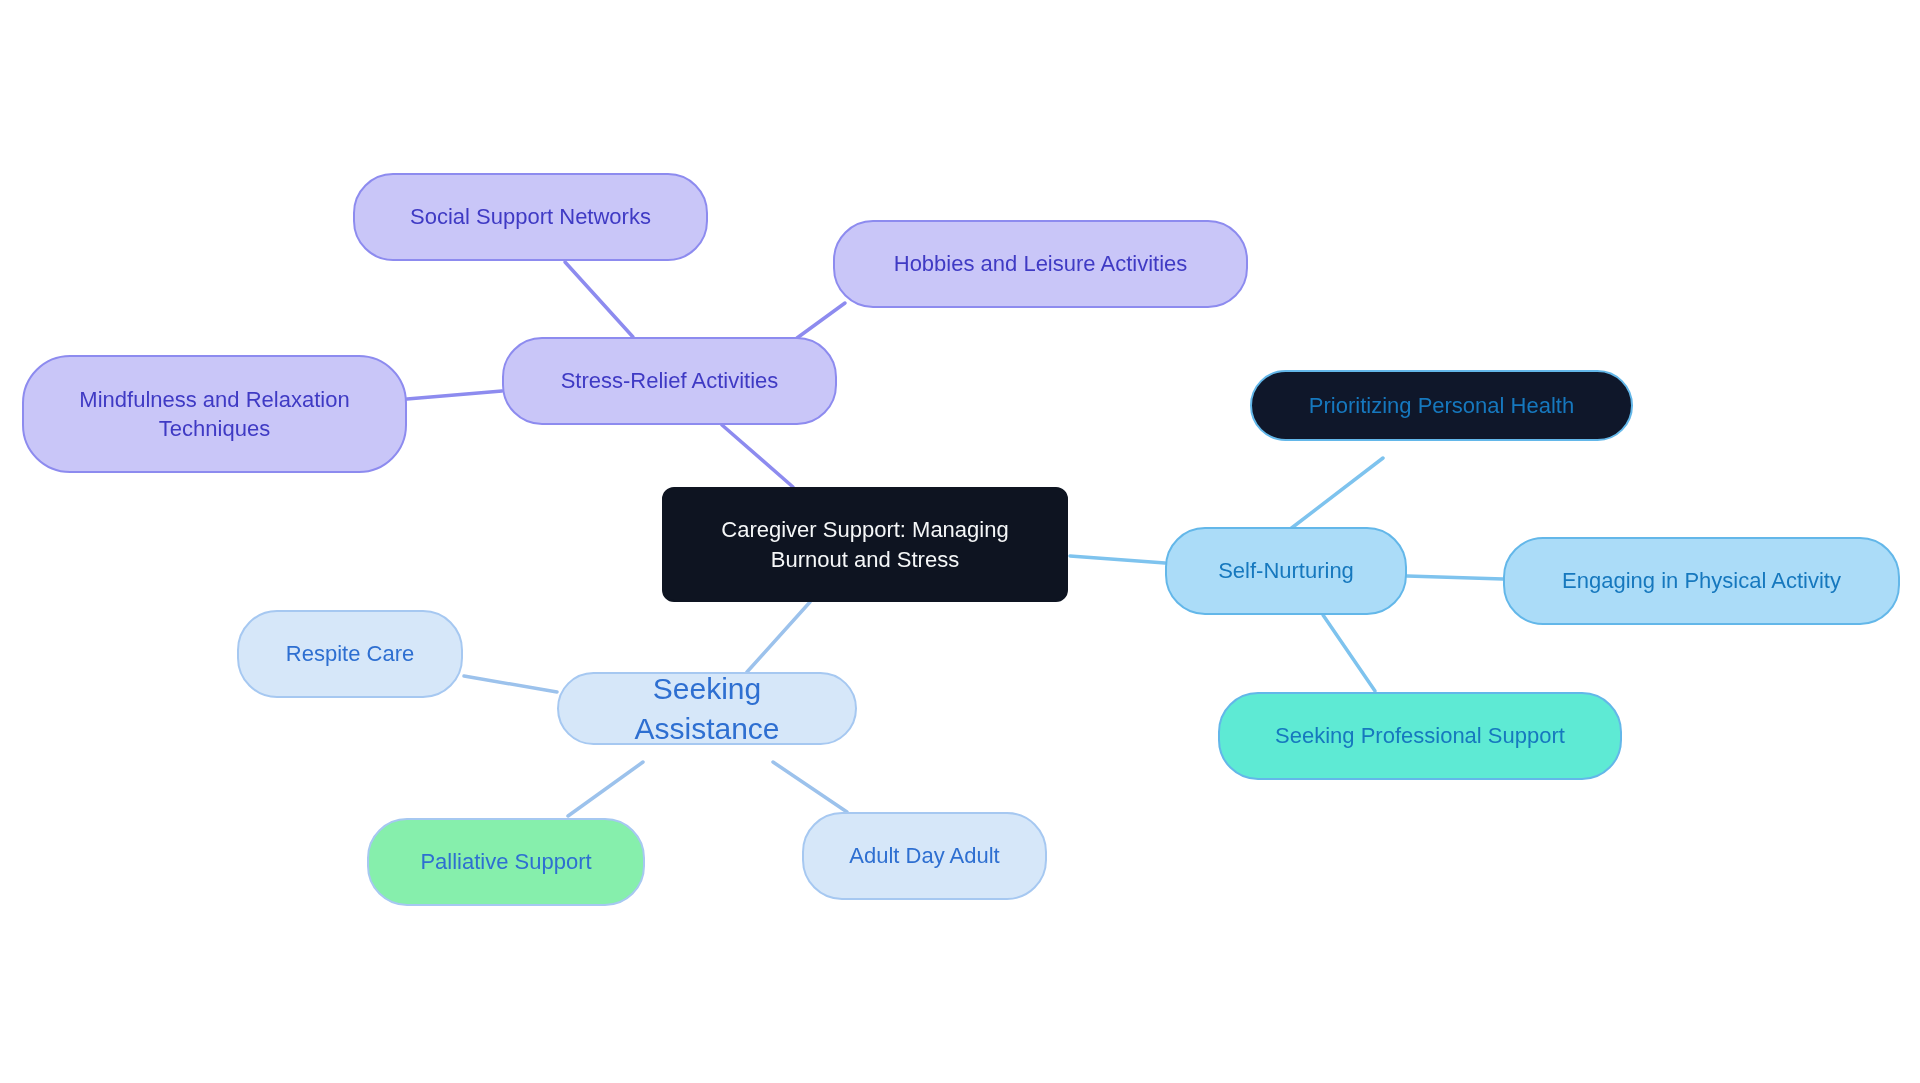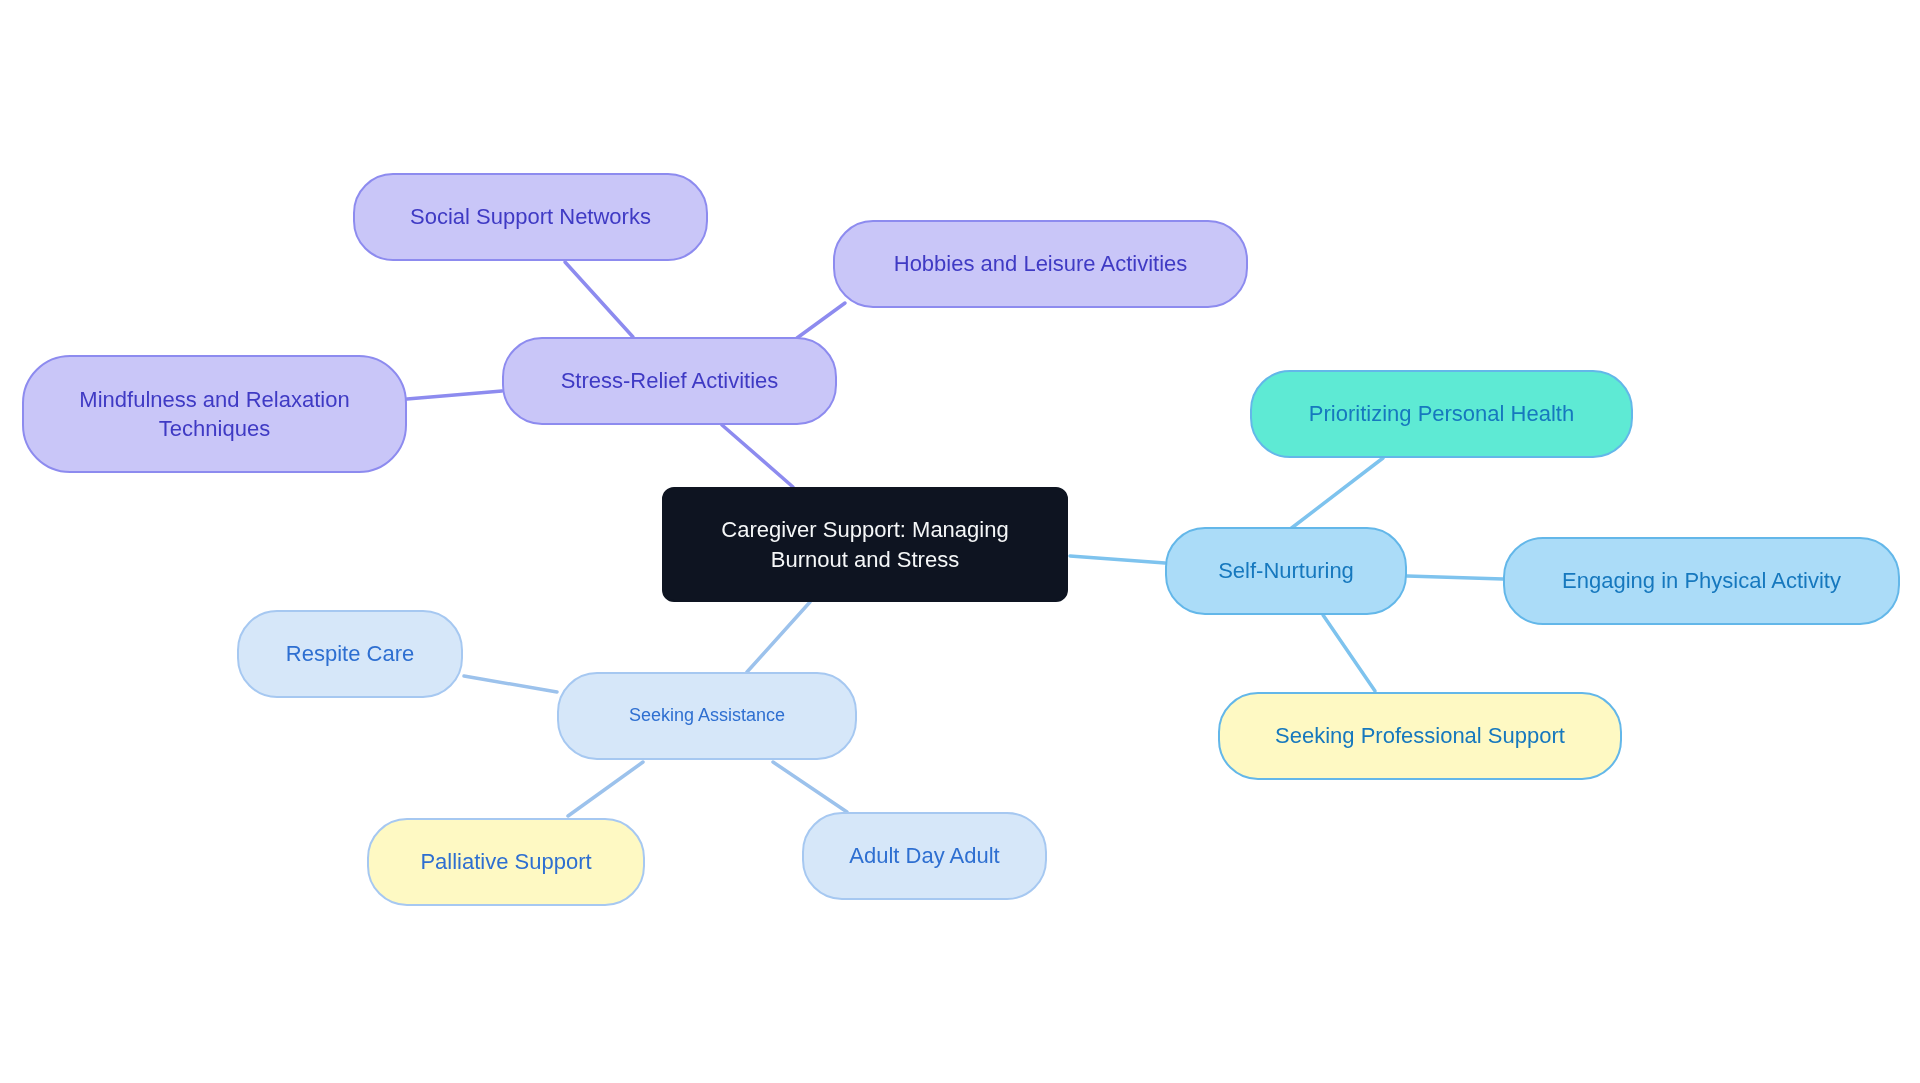--- a/index.html
+++ b/index.html
@@ -69,35 +69,35 @@
       </div>
       <div class="node" style="left: 833px; top: 220px; width: 415px; height: 88px; background: rgb(201, 198, 248); border-color: rgb(141, 139, 239); color: rgb(63, 58, 196); border-radius: 40px; font-size: 22px; justify-content: center;">
         <span class="label">Hobbies and Leisure Activities</span>
       </div>
       <div class="node" style="left: 22px; top: 355px; width: 385px; height: 118px; background: rgb(201, 198, 248); border-color: rgb(141, 139, 239); color: rgb(63, 58, 196); border-radius: 48px; font-size: 22px;">
         <span class="label">Mindfulness and Relaxation Techniques</span>
       </div>
       <div class="node" style="left: 1165px; top: 527px; width: 242px; height: 88px; background: rgb(171, 220, 248); border-color: rgb(99, 183, 233); color: rgb(22, 120, 190); border-radius: 40px; font-size: 22px;">
         <span class="label">Self-Nurturing</span>
       </div>
-      <div class="node" style="left: 1250px; top: 370px; width: 383px; height: 88px; background: #5eead4; border-color: rgb(99, 183, 233); color: rgb(22, 120, 190); border-radius: 40px; font-size: 22px;">
+      <div class="node" style="left: 1250px; top: 370px; width: 383px; height: 71px; background: #0f172a; border-color: rgb(99, 183, 233); color: rgb(22, 120, 190); border-radius: 40px; font-size: 22px;">
         <span class="label">Prioritizing Personal Health</span>
       </div>
       <div class="node" style="left: 1503px; top: 537px; width: 397px; height: 88px; background: rgb(171, 220, 248); border-color: rgb(99, 183, 233); color: rgb(22, 120, 190); border-radius: 40px; font-size: 22px;">
         <span class="label">Engaging in Physical Activity</span>
       </div>
-      <div class="node" style="left: 1218px; top: 692px; width: 404px; height: 88px; background: #fef9c3; border-color: rgb(99, 183, 233); color: rgb(22, 120, 190); border-radius: 40px; font-size: 22px;">
+      <div class="node" style="left: 1218px; top: 692px; width: 404px; height: 88px; background: #5eead4; border-color: rgb(99, 183, 233); color: rgb(22, 120, 190); border-radius: 40px; font-size: 22px;">
         <span class="label">Seeking Professional Support</span>
       </div>
-      <div class="node" style="left: 557px; top: 672px; width: 300px; height: 88px; background: rgb(214, 231, 249); border-color: rgb(166, 200, 241); color: rgb(46, 111, 209); border-radius: 40px; font-size: 18px;">
+      <div class="node" style="left: 557px; top: 672px; width: 300px; height: 73px; background: rgb(214, 231, 249); border-color: rgb(166, 200, 241); color: rgb(46, 111, 209); border-radius: 40px; font-size: 30px;">
         <span class="label">Seeking Assistance</span>
       </div>
       <div class="node" style="left: 237px; top: 610px; width: 226px; height: 88px; background: rgb(214, 231, 249); border-color: rgb(166, 200, 241); color: rgb(46, 111, 209); border-radius: 40px; font-size: 22px;">
         <span class="label">Respite Care</span>
       </div>
-      <div class="node" style="left: 367px; top: 818px; width: 278px; height: 88px; background: #fef9c3; border-color: rgb(166, 200, 241); color: rgb(46, 111, 209); border-radius: 40px; font-size: 22px;">
+      <div class="node" style="left: 367px; top: 818px; width: 278px; height: 88px; background: #86efac; border-color: rgb(166, 200, 241); color: rgb(46, 111, 209); border-radius: 40px; font-size: 22px;">
         <span class="label">Palliative Support</span>
       </div>
       <div class="node" style="left: 802px; top: 812px; width: 245px; height: 88px; background: rgb(214, 231, 249); border-color: rgb(166, 200, 241); color: rgb(46, 111, 209); border-radius: 40px; font-size: 22px;">
         <span class="label">Adult Day Adult</span>
       </div>
     </div>
 </div>
 
 </body></html>

